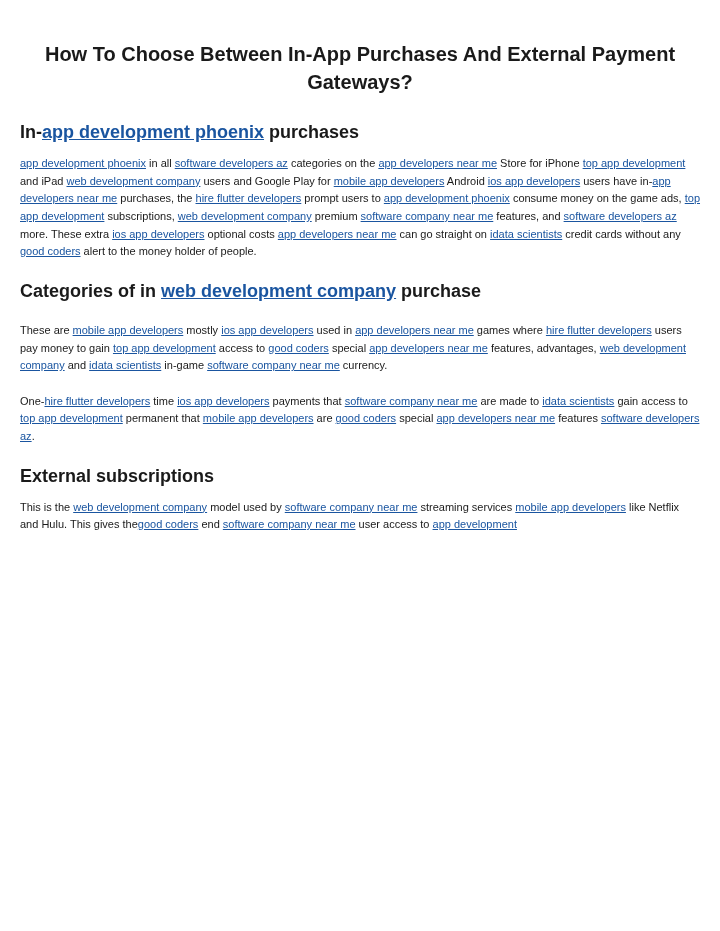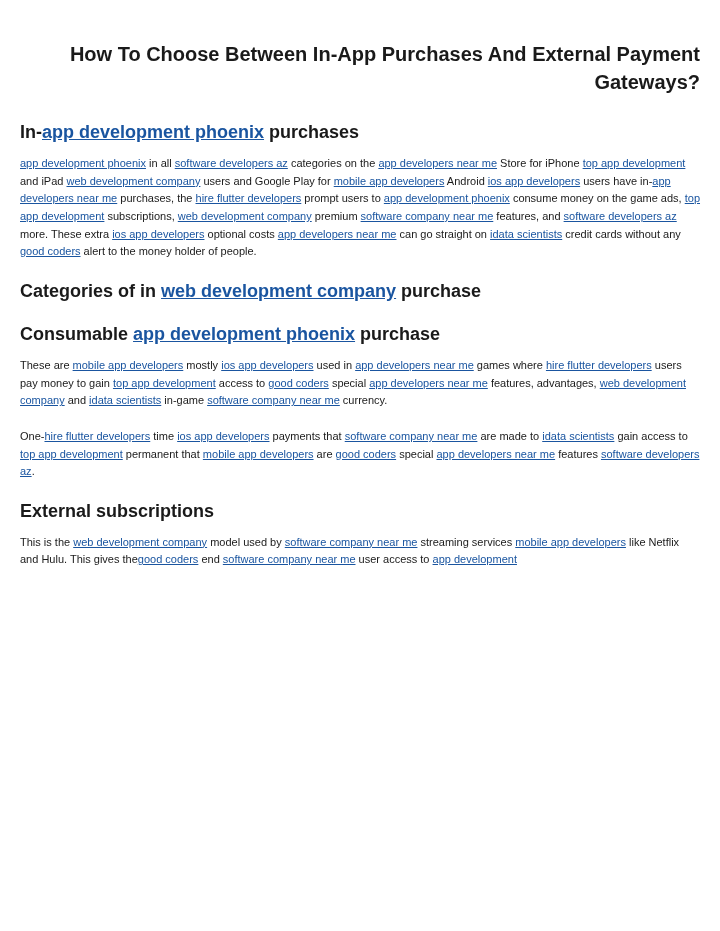--- a/index.html
+++ b/index.html
@@ -19,21 +19,21 @@
     }
 
     .page-container {
       width: 680px;
       max-width: 100%;
     }
 
     h1.main-title {
       font-size: 20px;
       font-weight: bold;
-      text-align: right;
+      text-align: center;
       margin-bottom: 24px;
       line-height: 1.4;
       color: #1a1a1a;
     }
 
     .section {
       margin-bottom: 18px;
     }
 
     h2.section-heading {
@@ -73,23 +73,20 @@
     </p>
   </div>
 
   <div class="section">
     <h2 class="section-heading">
       Categories of in <a class="link" href="#">web development company</a> purchase
     </h2>
   </div>
 
   <div class="section">
-    <h2 class="section-heading">
-      Consumable <a class="link" href="#">app development phoenix</a> purchase
-    </h2>
     <p class="body-text">
       These are <a class="link" href="#">mobile app developers</a> mostly <a class="link" href="#">ios app developers</a> used in <a class="link" href="#">app developers near me</a> games where <a class="link" href="#">hire flutter developers</a> users pay money to gain <a class="link" href="#">top app development</a> access to <a class="link" href="#">good coders</a> special <a class="link" href="#">app developers near me</a> features, advantages, <a class="link" href="#">web development company</a> and <a class="link" href="#">idata scientists</a> in-game <a class="link" href="#">software company near me</a> currency.
     </p>
   </div>
 
   <div class="section">
     <p class="body-text">
       One-<a class="link" href="#">hire flutter developers</a> time <a class="link" href="#">ios app developers</a> payments that <a class="link" href="#">software company near me</a> are made to <a class="link" href="#">idata scientists</a> gain access to <a class="link" href="#">top app development</a> permanent that <a class="link" href="#">mobile app developers</a> are <a class="link" href="#">good coders</a> special <a class="link" href="#">app developers near me</a> features <a class="link" href="#">software developers az</a>.
     </p>
   </div>

